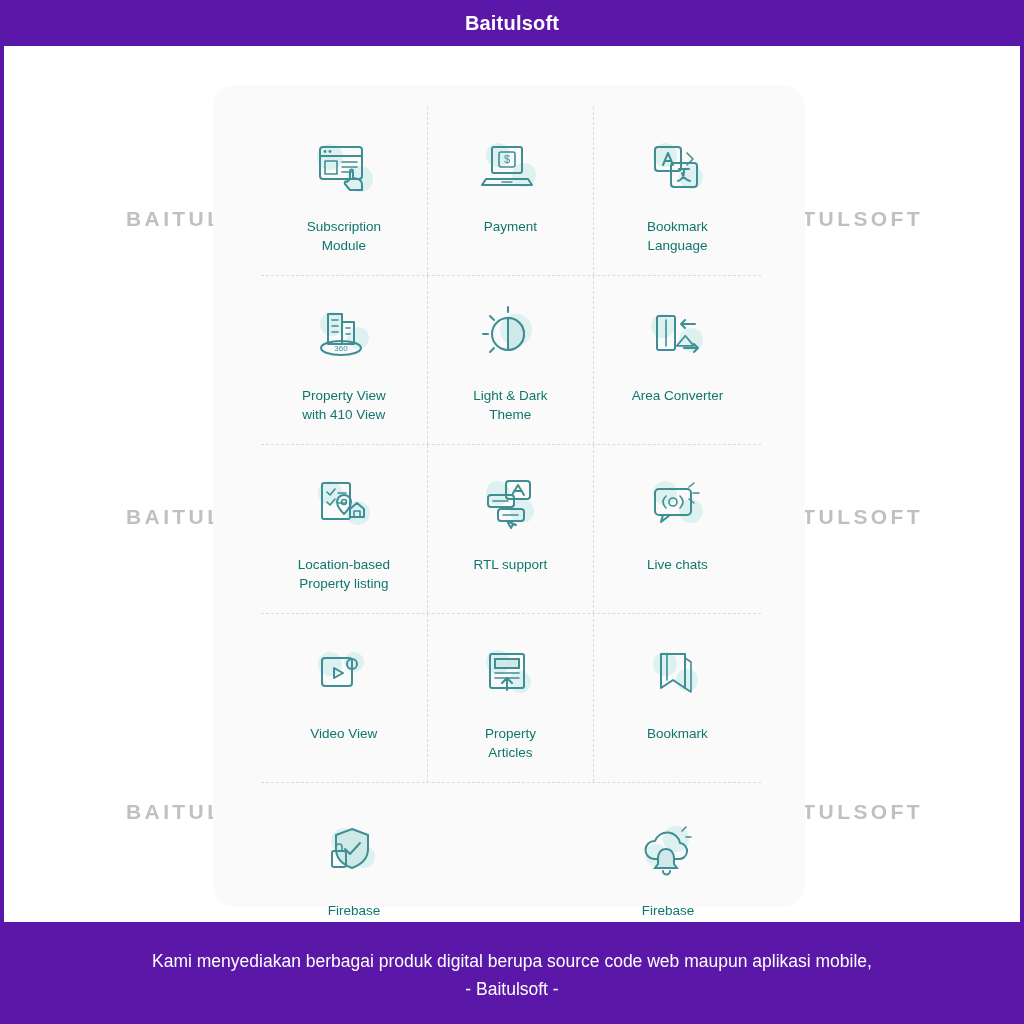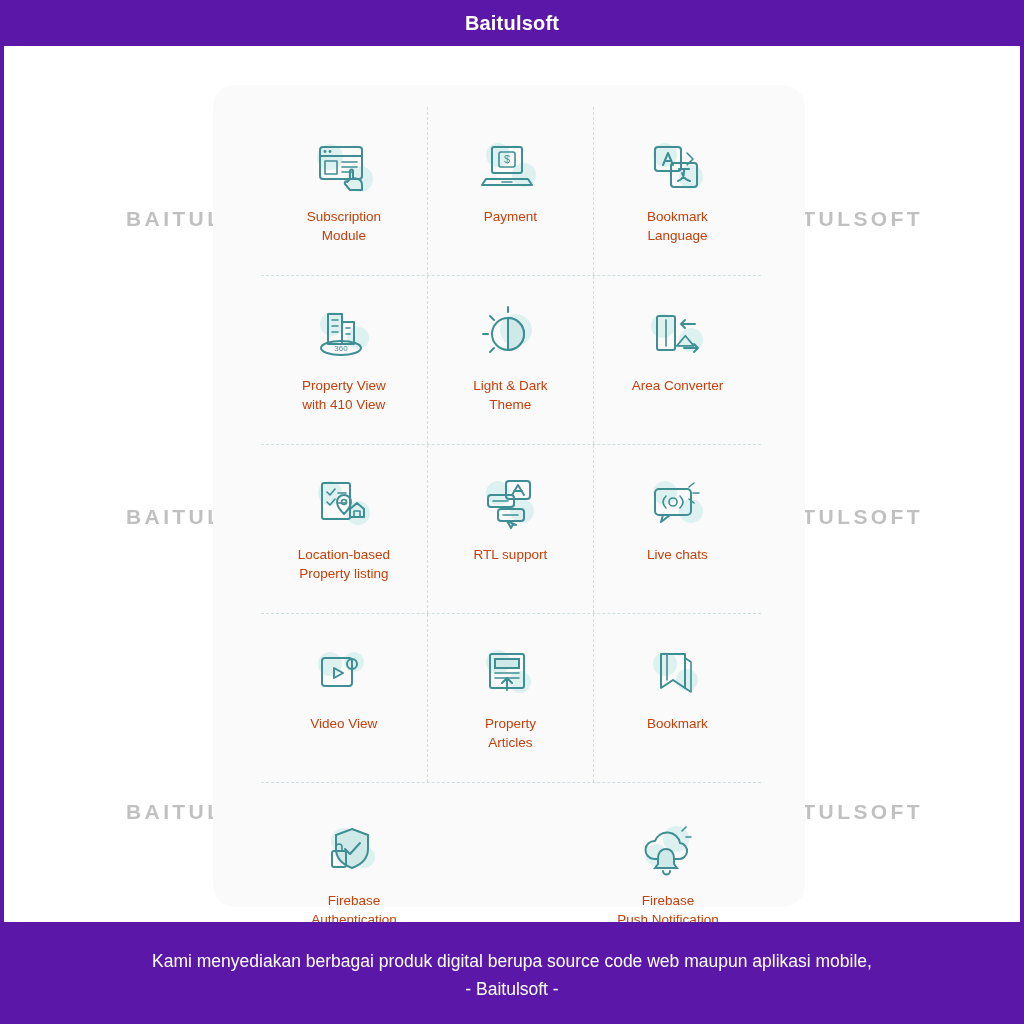--- a/index.html
+++ b/index.html
@@ -108,23 +108,23 @@
     position: relative;
   }
   .cell.vsep-right { border-right: 1px dashed #cfdfe2; }
   .cell .icon-wrap {
     height: 78px;
     display: flex;
     align-items: center;
     justify-content: center;
   }
   .cell .label {
-    margin-top: 0;
+    margin-top: 10px;
     font-size: 13.5px;
-    color: #c2410c;
+    color: #0f766e;
     text-align: center;
     line-height: 19px;
     white-space: pre-line;
   }
   
   .row-last {
     display: flex;
     width: 500px;
     justify-content: space-between;
     margin-top: 8px;

